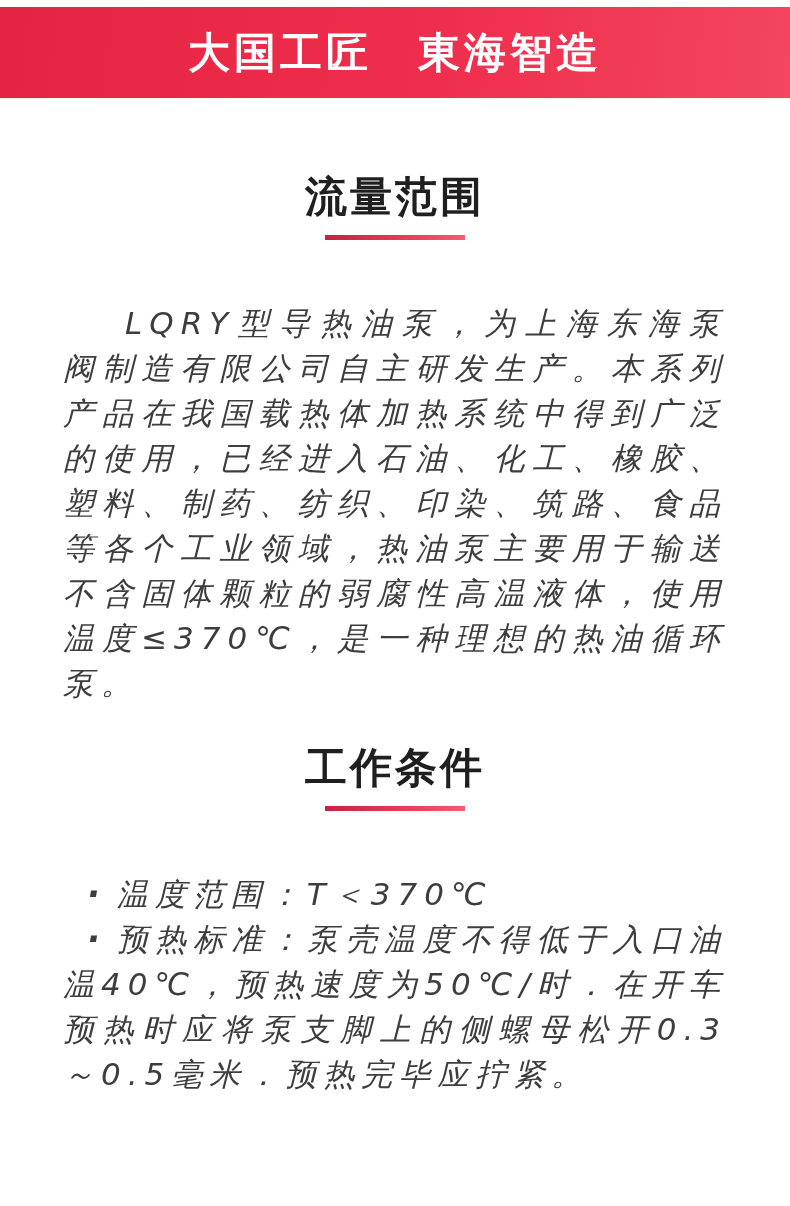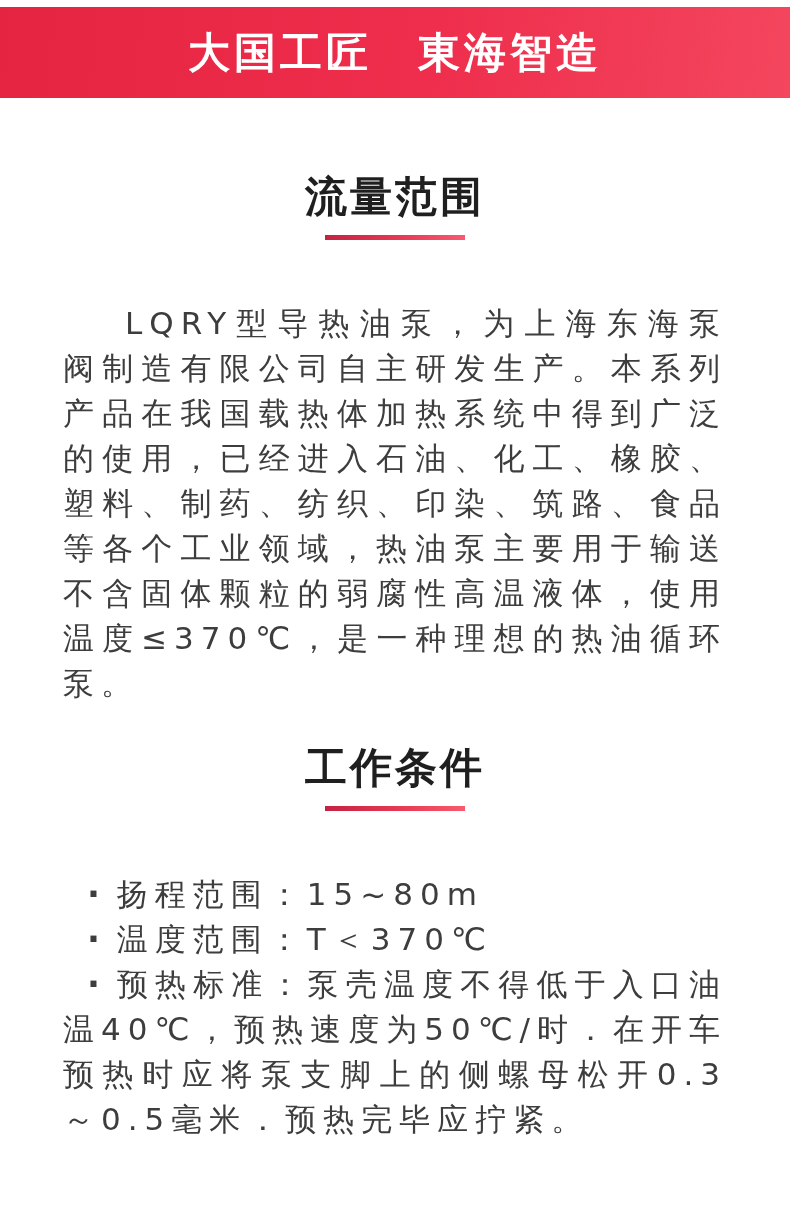--- a/index.html
+++ b/index.html
@@ -39,20 +39,21 @@
   .section-conditions { margin-top: 37px; }
   .heading-underline {
     width: 140px;
     height: 5px;
     margin: 13px auto 0 auto;
     background: linear-gradient(90deg, #c32342 0%, #e83a54 55%, #f85a6e 100%);
   }
   .content {
     width: 664px;
     margin: 8px auto;
+    font-style: italic;
   }
   .body-text {
     font-size: 31px;
     line-height: 45px;
     color: #3d3d3d;
     letter-spacing: 7px;
     text-align: justify;
     word-break: break-all;
     margin: 0;
   }
@@ -85,16 +86,15 @@
 <div class="heading-underline"></div>
 
 <div class="content">
   <p class="body-text overview-paragraph">LQRY型导热油泵，为上海东海泵阀制造有限公司自主研发生产。本系列产品在我国载热体加热系统中得到广泛的使用，已经进入石油、化工、橡胶、塑料、制药、纺织、印染、筑路、食品等各个工业领域，热油泵主要用于输送不含固体颗粒的弱腐性高温液体，使用温度≤370℃，是一种理想的热油循环泵。</p>
 </div>
 
 <h2 class="section-title section-conditions">工作条件</h2>
 <div class="heading-underline"></div>
 
 <div class="content conditions-list">
-  <p class="body-text condition-item"><span class="bullet-dot">·</span><span>扬程范围：15~80m</span></p>
   <p class="body-text condition-item"><span class="bullet-dot">·</span><span>温度范围：T＜370℃</span></p>
   <p class="body-text condition-item"><span class="bullet-dot">·</span><span>预热标准：泵壳温度不得低于入口油温40℃，预热速度为50℃/时．在开车预热时应将泵支脚上的侧螺母松开0.3～0.5毫米．预热完毕应拧紧。</span></p>
 </div>
 
 </body></html>

